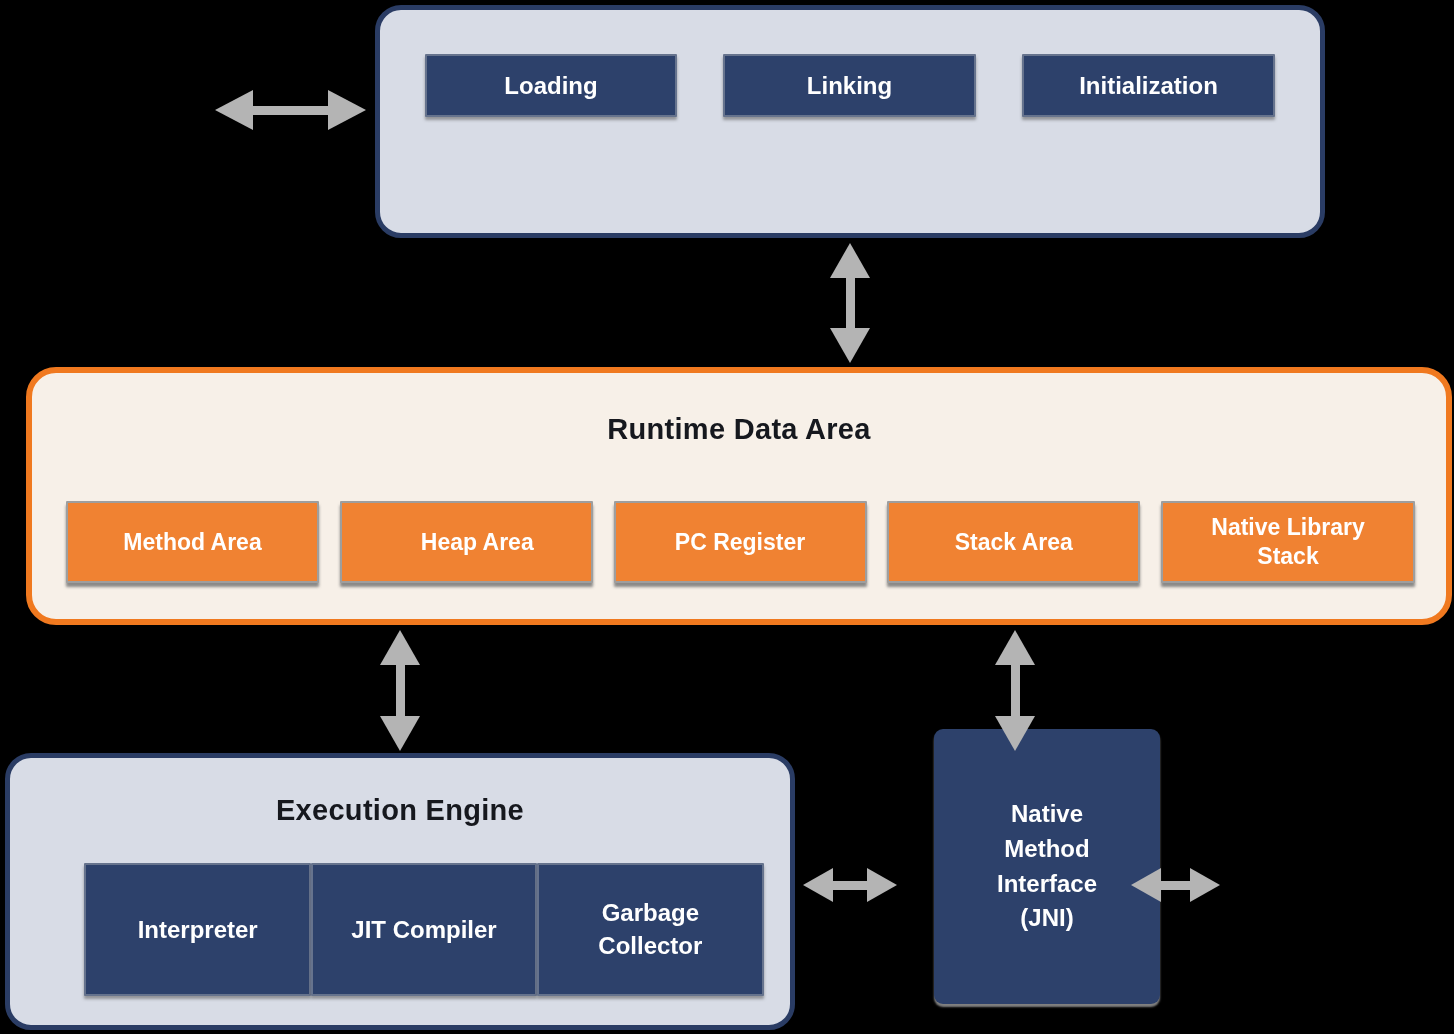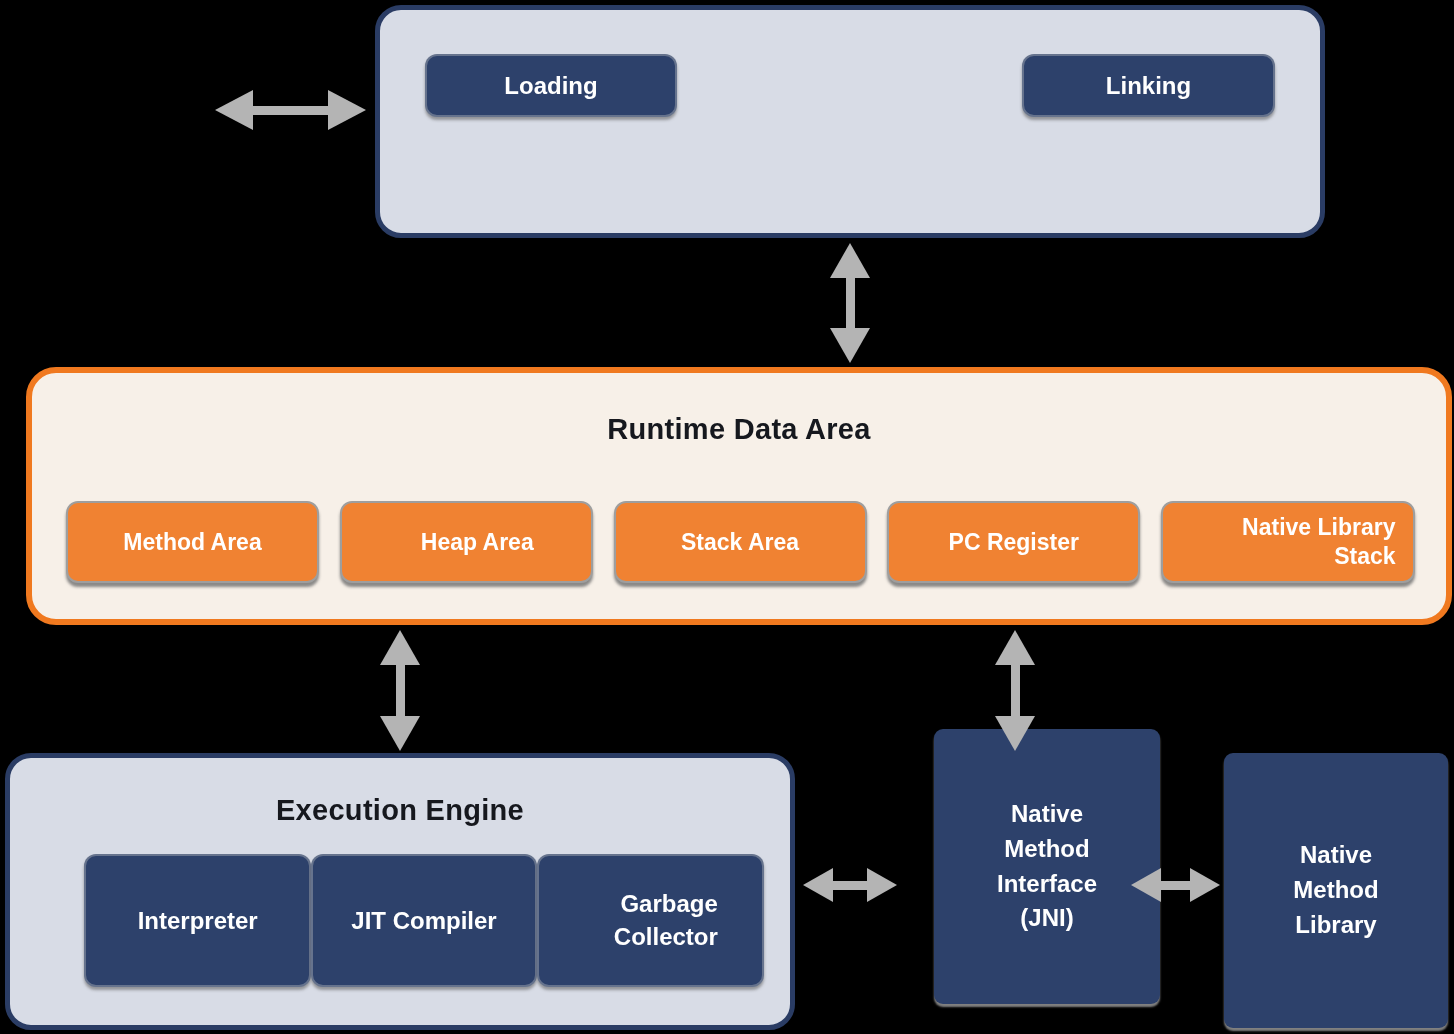--- a/index.html
+++ b/index.html
@@ -22,21 +22,21 @@
   .panel{position:absolute;box-sizing:border-box;border-radius:26px;}
   .panel.light{background:var(--panel-light);border:5px solid var(--panel-border-navy);}
   .panel.cream{background:var(--cream);border:6px solid var(--orange-border);border-radius:30px;}
   .panel-title{
     text-align:center;color:var(--title);font-size:29px;letter-spacing:.3px;
   }
   .chip-row{display:flex;justify-content:space-between;align-items:stretch;}
   
   .chip{
     box-sizing:border-box;display:flex;align-items:center;justify-content:center;
-    text-align:right;color:#ffffff;border-radius:12px;
+    text-align:center;color:#ffffff;border-radius:1px;
   }
   .chip.navy{
     background:var(--navy);font-size:24px;
     border:2px solid rgba(150,156,170,.55);
     box-shadow:0 3px 3px rgba(90,90,90,.55);
   }
   .chip.orange{
     background:var(--orange);font-size:23px;line-height:1.25;
     border:2px solid #9e9e9e;
     box-shadow:0 4px 3px rgba(110,110,110,.8);
@@ -67,54 +67,52 @@
 </style>
 </head>
 <body>
 
 <div class="canvas">
 
   <div class="panel light" style="left:375px;top:5px;width:950px;height:233px;">
     <div class="chip-row" style="margin:44px 45px 0 45px;">
       <div class="chip navy" style="width:252px;height:63px;">Loading</div>
       <div class="chip navy" style="width:253px;height:63px;">Linking</div>
+      <div class="chip navy" style="width:253px;height:63px;">Initialization</div>
     </div>
   </div>
 
   <div class="panel cream" style="left:26px;top:367px;width:1426px;height:258px;">
     <div class="panel-title" style="margin-top:40px;">Runtime Data Area</div>
     <div class="chip-row" style="margin:55px 31px 0 34px;">
       <div class="chip orange" style="width:253px;height:82px;">Method Area</div>
       <div class="chip orange" style="width:253px;height:82px;padding-left:22px;">Heap Area</div>
+      <div class="chip orange" style="width:253px;height:82px;">PC Register</div>
       <div class="chip orange" style="width:253px;height:82px;">Stack Area</div>
-      <div class="chip orange" style="width:253px;height:82px;">PC Register</div>
       <div class="chip orange" style="width:254px;height:82px;">
         <span class="w215">Native Library Stack</span>
       </div>
     </div>
   </div>
 
   <div class="panel light" style="left:5px;top:753px;width:790px;height:277px;">
     <div class="panel-title" style="margin-top:36px;">Execution Engine</div>
-    <div class="chip-row" style="margin:27px 26px 0 26px;padding-left:48px;">
+    <div class="chip-row" style="margin:36px 26px 0 26px;padding-left:48px;">
       <div class="chip navy" style="width:232px;height:133px;">Interpreter</div>
       <div class="chip navy" style="width:230px;height:133px;">JIT Compiler</div>
       <div class="chip navy" style="width:232px;height:133px;line-height:1.35;">
         <span class="w135">Garbage Collector</span>
       </div>
     </div>
   </div>
 
   <div class="block" style="left:900px;top:729px;width:226px;height:275px;margin-left:34px;">
     <span class="w150">Native Method Interface (JNI)</span>
   </div>
 
-  <div class="block" style="left:1224px;top:753px;width:224px;height:275px;">
-    <span class="w115">Native Method Library</span>
-  </div>
 
   <div class="arrow-h" style="left:215px;top:90px;width:151px;height:40px;">
     <div class="head-l"></div>
     <div class="shaft"></div>
     <div class="head-r"></div>
   </div>
 
   <div class="arrow-v" style="left:830px;top:243px;width:40px;height:120px;">
     <div class="head-u"></div>
     <div class="shaft"></div>

